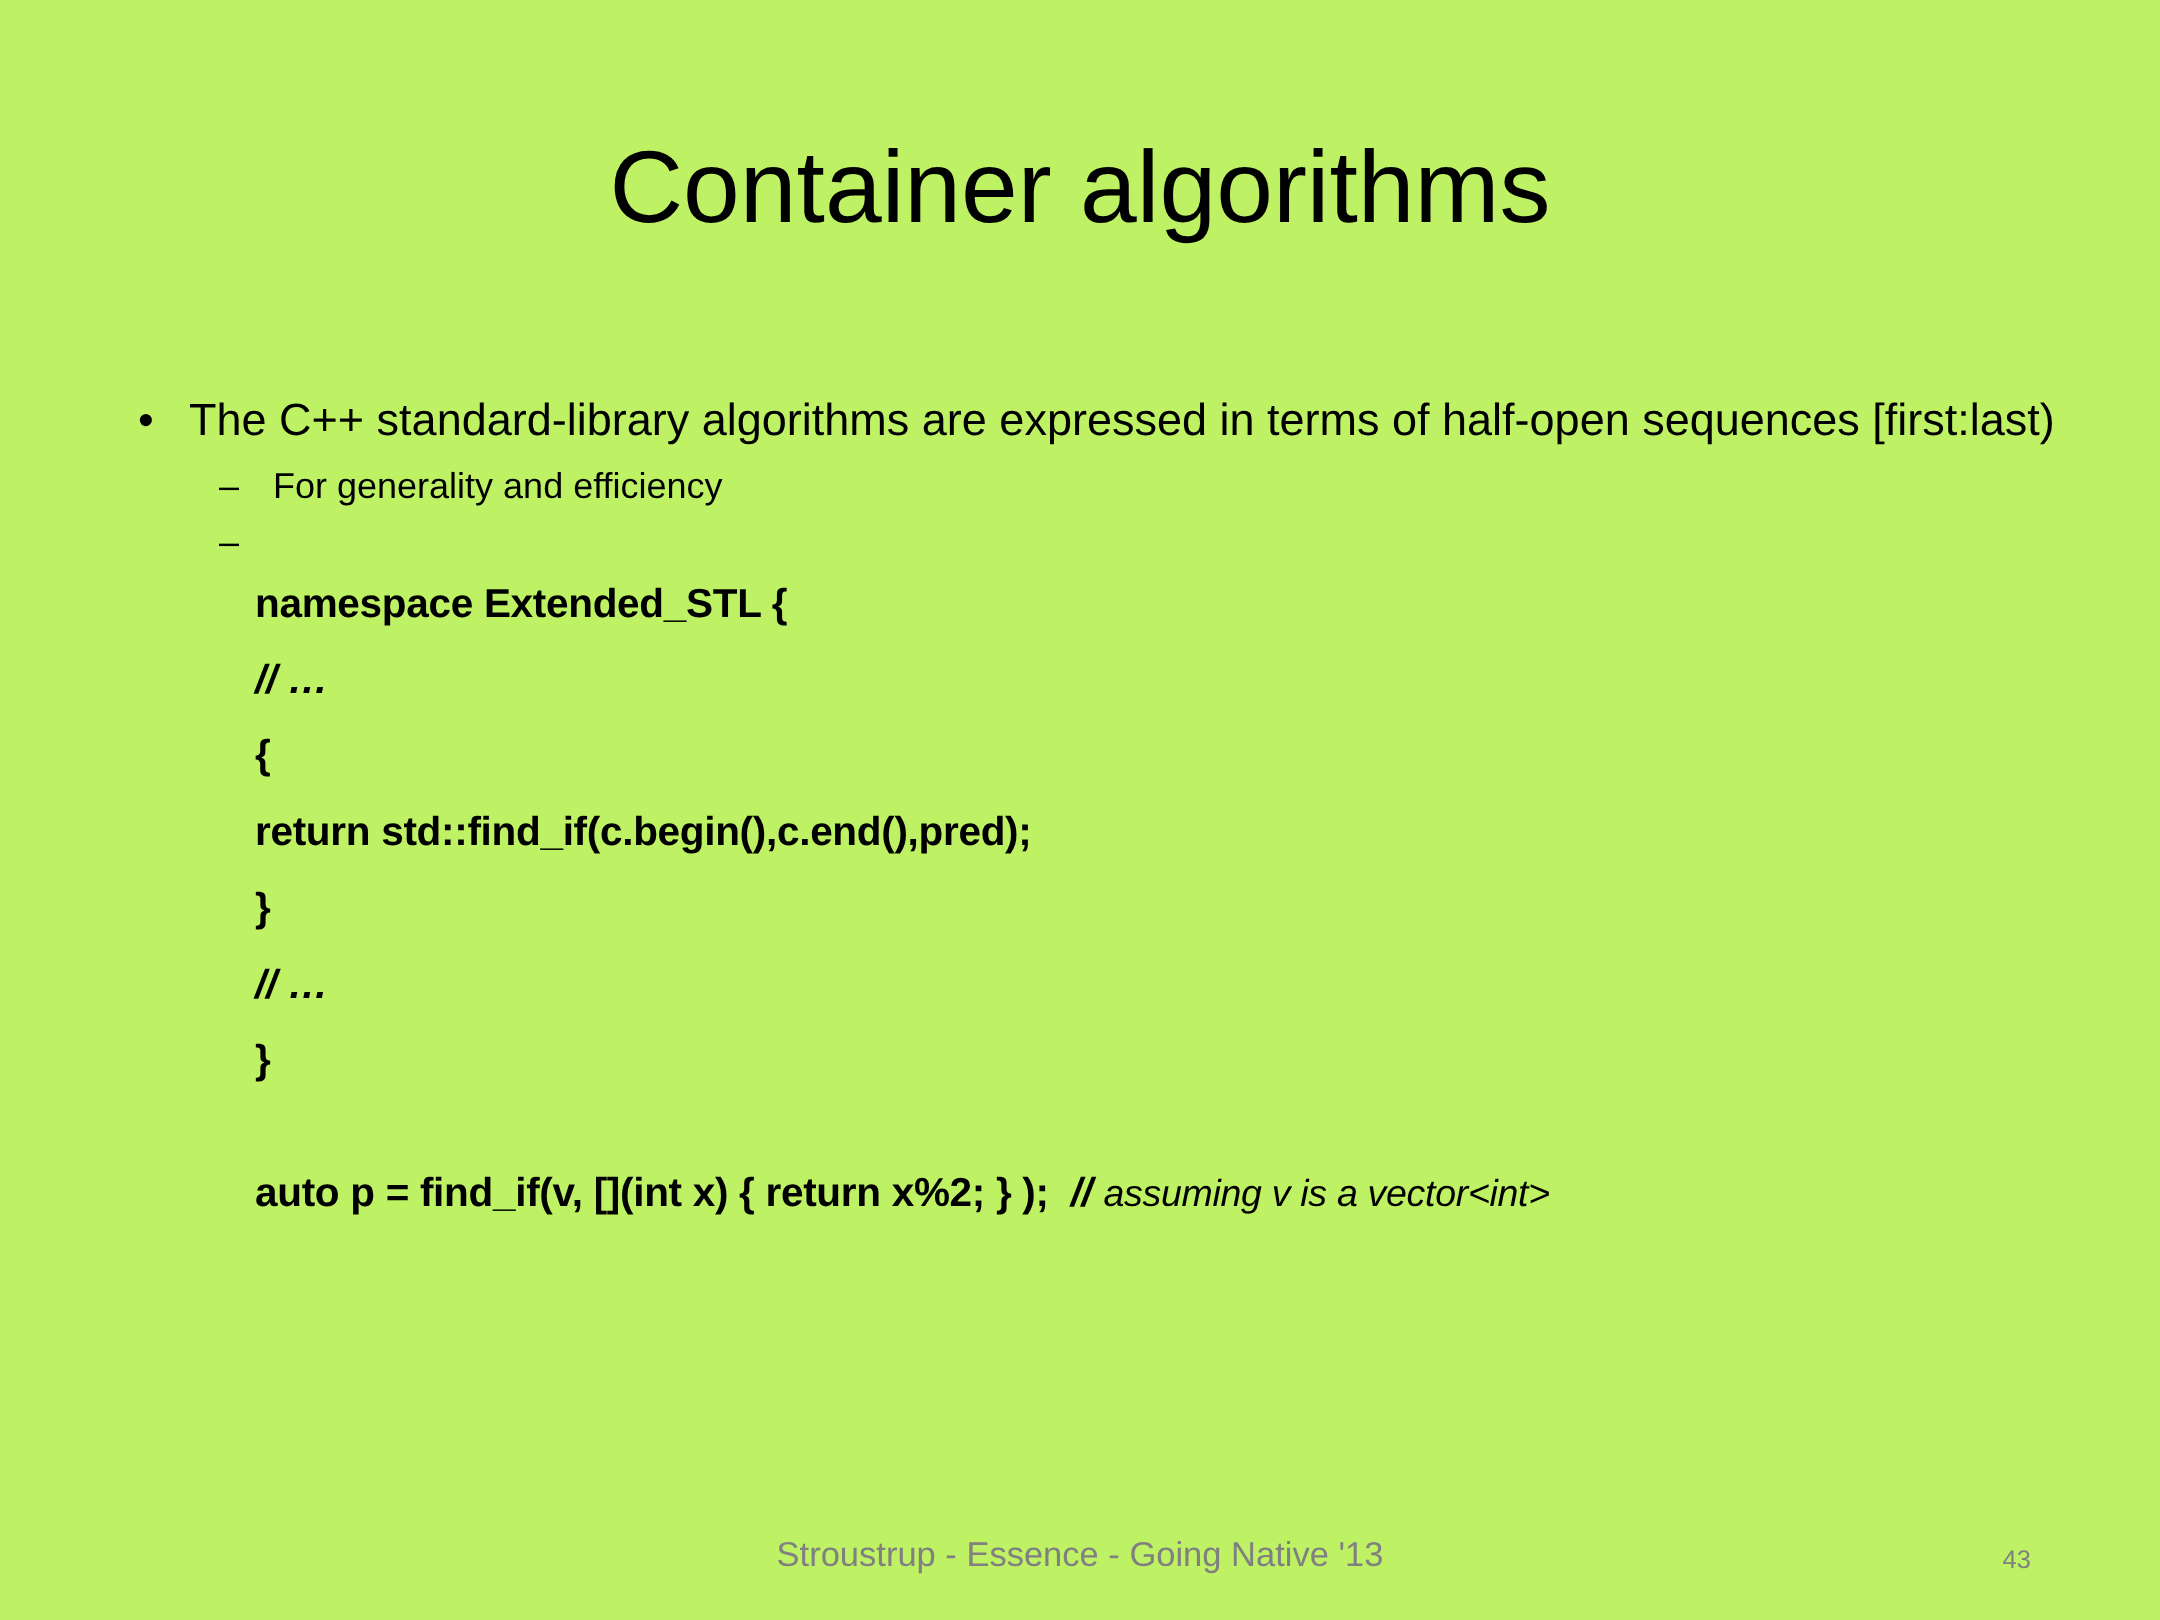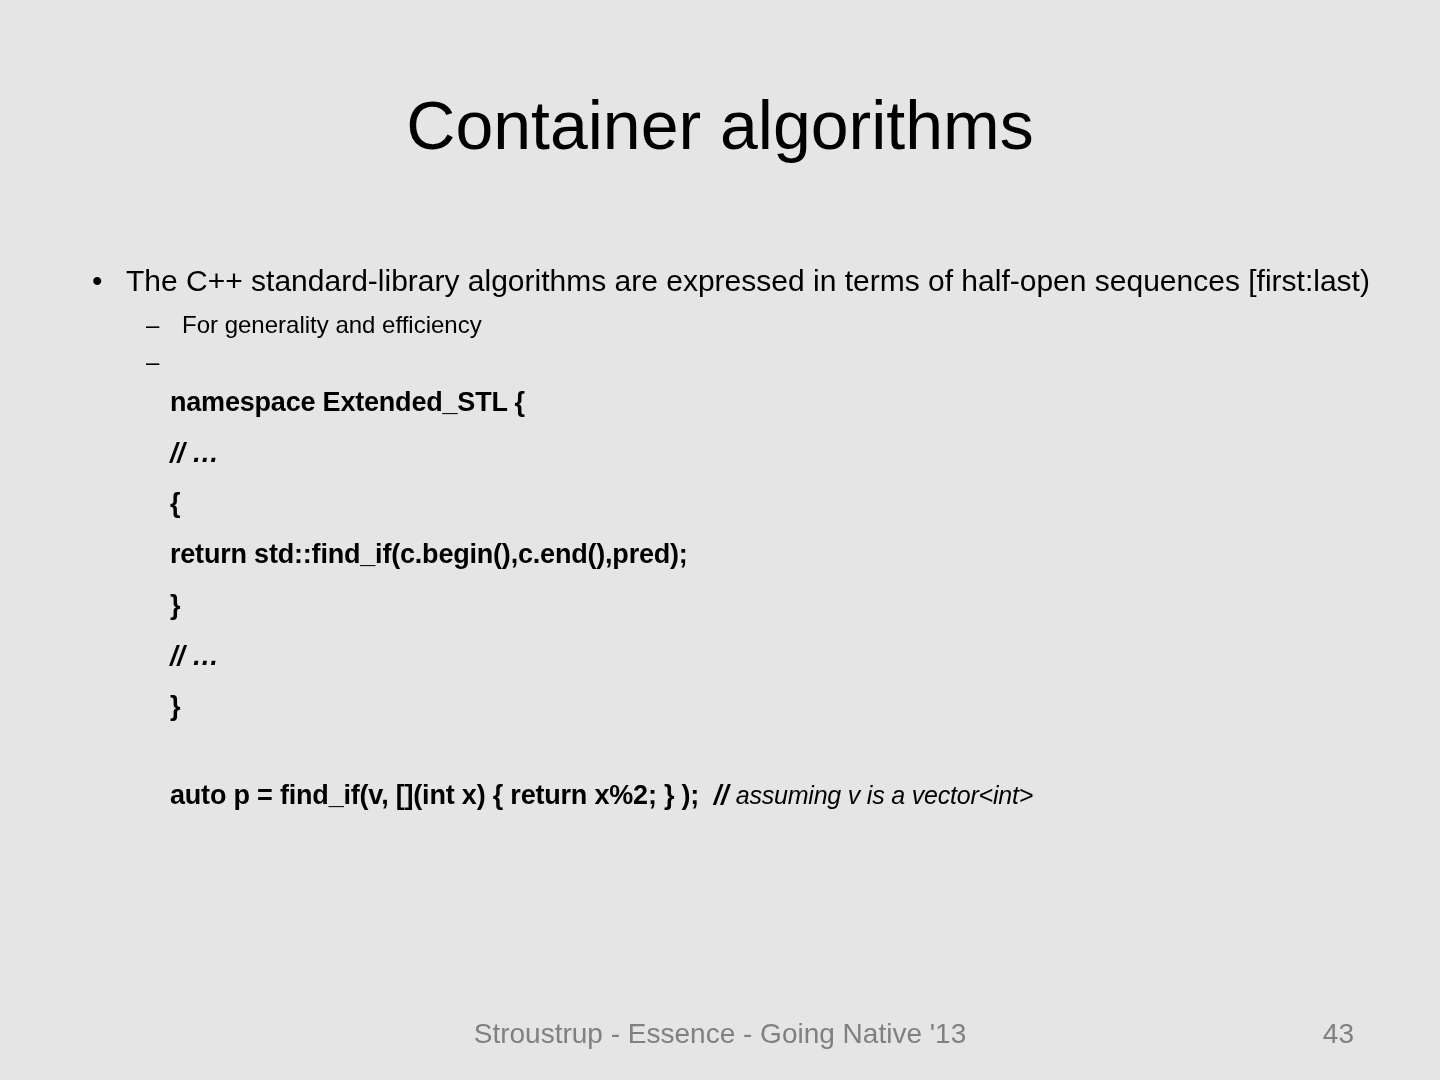--- a/index.html
+++ b/index.html
@@ -11,21 +11,21 @@
     width: 1440px;
     height: 1080px;
     position: relative;
     font-family: "Liberation Sans", sans-serif;
     color: #000000;
     overflow: hidden;
   }
   .slide {
     position: absolute;
     inset: 0;
-    background: #e5e5e5;
+    background: #bef264;
     text-decoration: underline;
   }
   .slide-title {
     position: absolute;
     top: 88px;
     left: 0;
     width: 1440px;
     text-align: center;
     font-size: 68px;
     font-weight: normal;
@@ -101,28 +101,28 @@
     font-style: italic;
     font-size: 25px;
   }
 
   .footer {
     position: absolute;
     left: 0;
     bottom: 30px;
     width: 1440px;
     text-align: center;
-    font-size: 28px;
+    font-size: 23px;
     color: #808080;
   }
   .page-number {
     position: absolute;
     right: 86px;
     bottom: 30px;
-    font-size: 28px;
+    font-size: 17px;
     color: #808080;
     text-align: right;
   }
 </style>
 </head>
 <body>
 
 <div class="slide">
 
   <div class="slide-title">Container algorithms</div>

